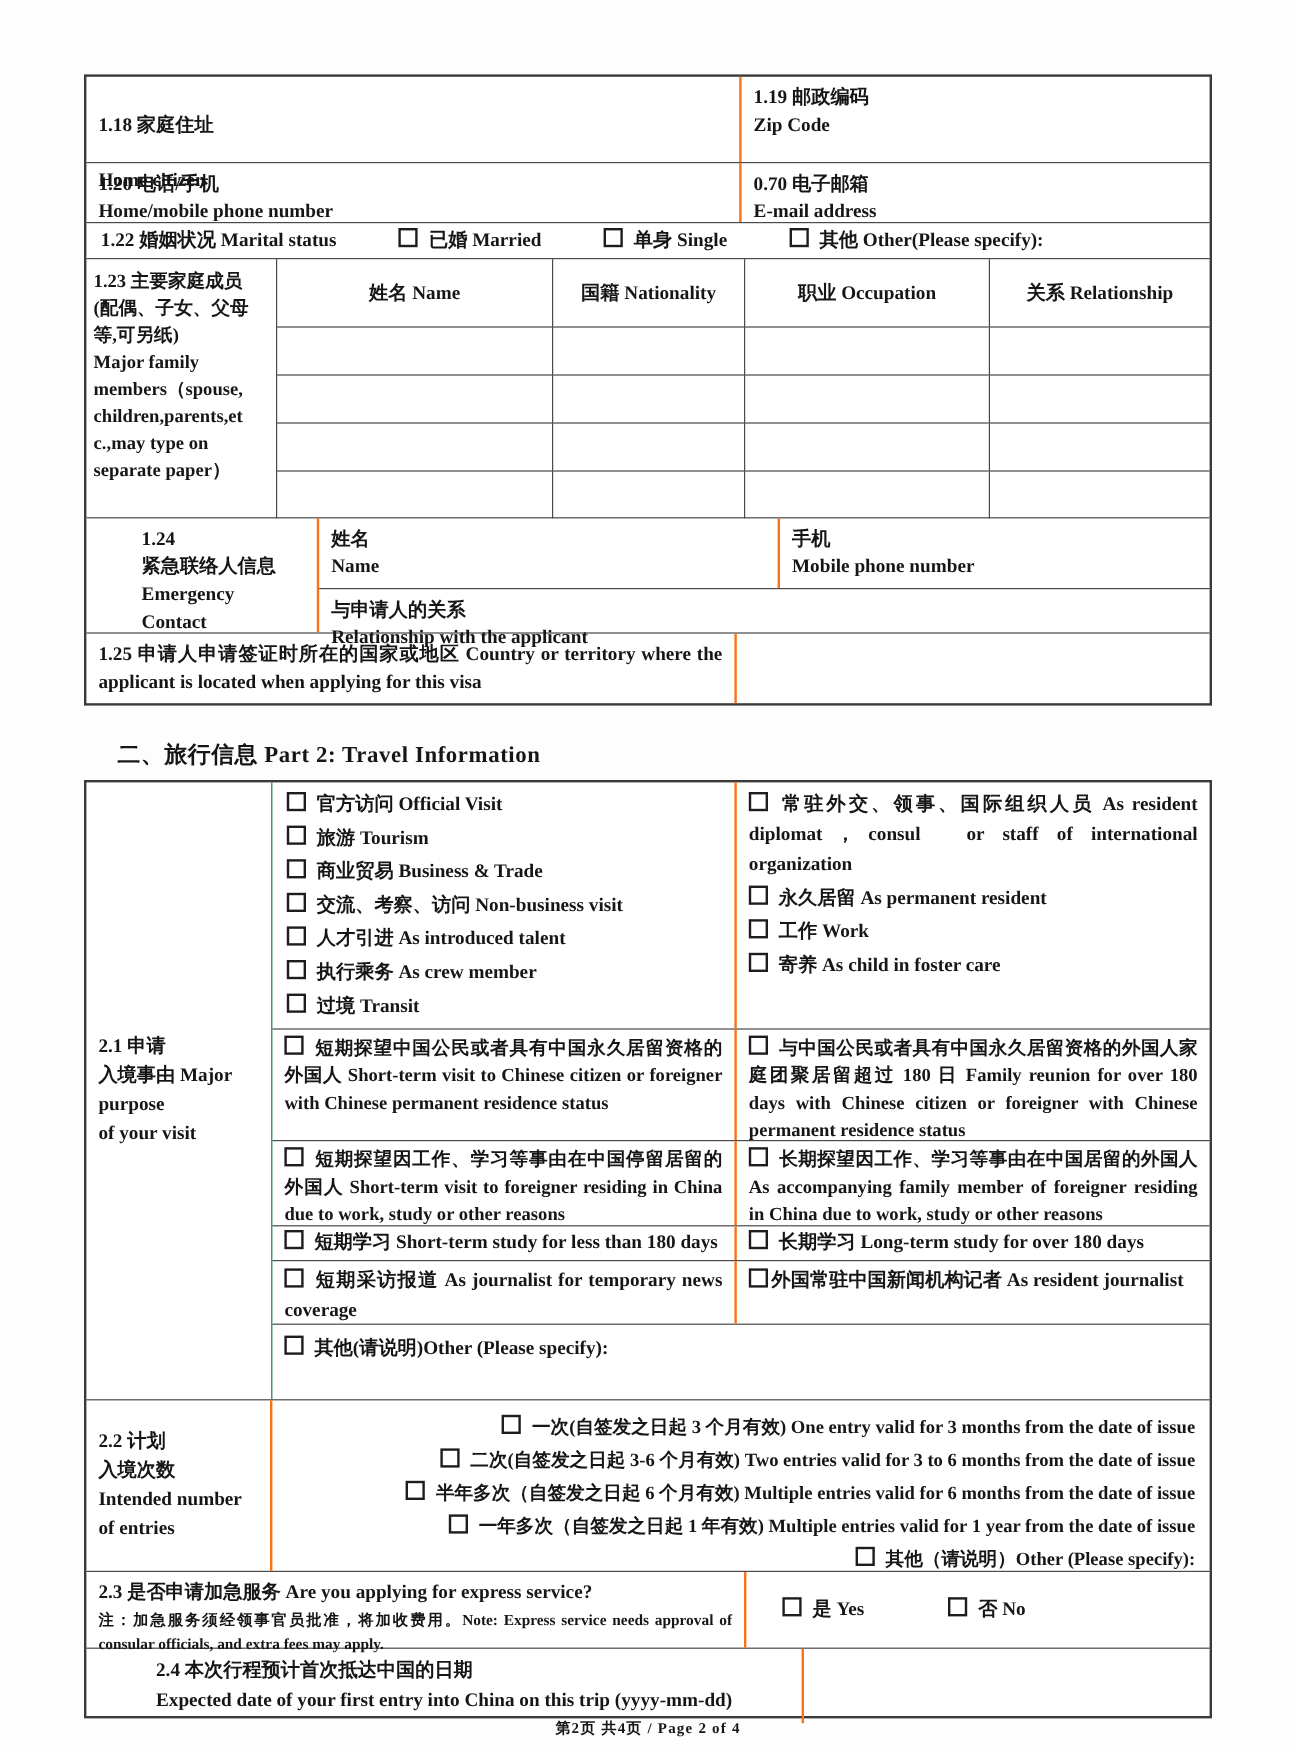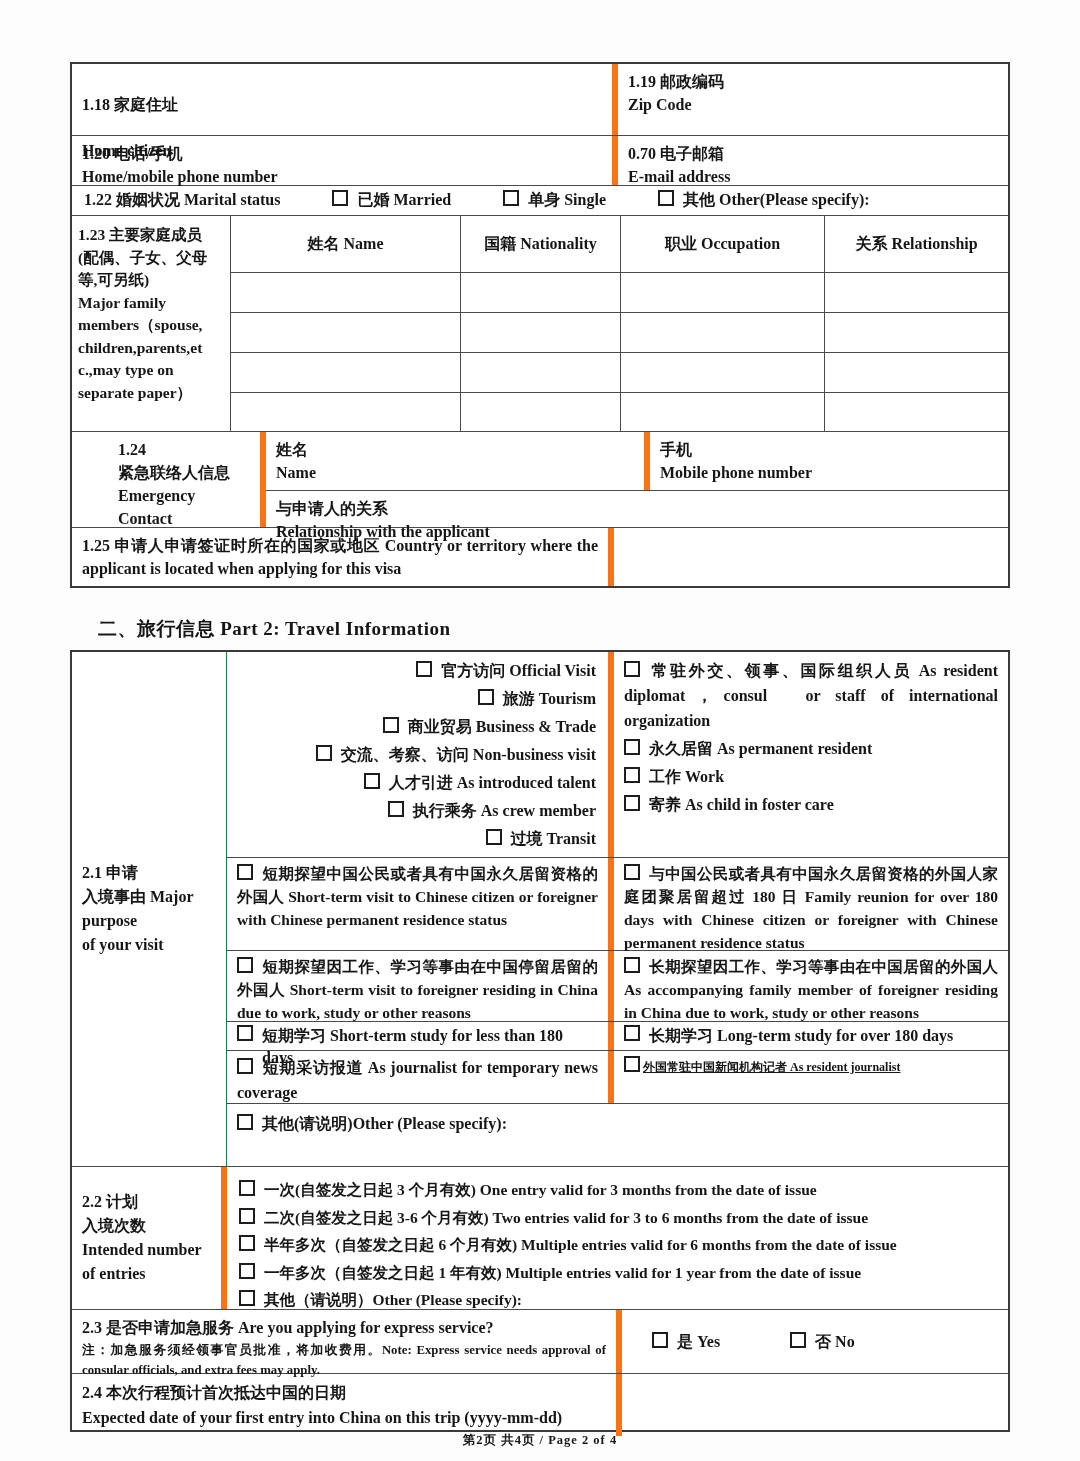--- a/index.html
+++ b/index.html
@@ -8,21 +8,21 @@
     background:#fdfdfd;
     font-family:"Liberation Serif","DejaVu Serif",serif;
     color:#161616;font-weight:bold;
     -webkit-font-smoothing:antialiased;
   }
   .sheet{position:absolute;inset:0;}
   
   .tbl{position:absolute;left:70px;width:936px;border:2px solid #3a3a3a;background:#fff;}
   .row{display:flex;border-bottom:1px solid #4a4a4a;box-sizing:border-box;}
   .row:last-child{border-bottom:none;}
-  .cell{box-sizing:border-box;border-right:6px solid #f97316;padding:6px 10px;font-size:16px;line-height:23px;}
+  .cell{box-sizing:border-box;border-right:2px solid #f97316;padding:6px 10px;font-size:16px;line-height:23px;}
   .cell:last-child{border-right:none;}
   .grow{flex:1 1 auto;}
   .prelines{white-space:pre-line;}
   
   .chk{display:inline-block;width:12px;height:12px;border:2px solid #1d1d1d;background:#fff;
        margin-right:9px;vertical-align:-1px;flex:none;}
   .chk.tight{margin-right:3px;}
   .opt{white-space:nowrap;}
   .para{text-align:justify;}
   
@@ -47,34 +47,34 @@
   .subrow:last-child{border-bottom:none;}
   
   .p2title{position:absolute;left:98px;top:616px;font-size:19px;letter-spacing:.5px;}
   #t2{top:650px;height:778px;display:flex;flex-direction:column;}
   .w155{width:155px;flex:none;}
   .w387{width:387px;flex:none;}
   .w550{width:550px;flex:none;}
   #t2 .r21{height:515px;}
   #t2 .r22{height:143px;}
   #t2 .r23{height:64px;}
-  #t2 .r24{flex:1 1 auto;}
+  #t2 .r24{flex:1 1 auto;padding-left:48px;}
   .labelcell{display:flex;align-items:center;font-size:16px;line-height:24px;}
   .rA{height:205px;flex:none;}
   .rB{height:92px;flex:none;}
   .rC{height:70px;flex:none;}
   .rD{height:28px;flex:none;}
   .rE{height:52px;flex:none;}
   .rF{height:68px;flex:none;}
   .purpcolL{display:flex;flex-direction:column;justify-content:space-around;padding:4px 12px;font-size:16px;}
   .purpcolR{padding:6px 10px;font-size:16px;line-height:25px;}
   .purpcolR .opt{display:block;margin-top:3px;}
   .tightpara{font-size:15.5px;line-height:23px;padding:4px 10px;}
   .oneline{font-size:16px;line-height:22px;padding:3px 10px;display:flex;}
-  .entries{padding:9px 12px;font-size:15.5px;line-height:27.5px;}
+  .entries{padding:9px 12px;font-size:15.5px;line-height:27.5px;text-align:right;}
   .entries .opt{display:block;}
   .q23 .question{font-size:16px;line-height:24px;}
   .q23 .note{font-size:12.8px;line-height:20px;}
   .yesno{display:flex;align-items:center;gap:70px;padding-left:30px;font-size:16px;}
   .footer{position:absolute;left:0;top:1432px;width:100%;text-align:center;font-size:12.5px;letter-spacing:1px;}
 </style>
 </head>
 <body>
 
 <div class="sheet">
@@ -179,21 +179,21 @@
   <div class="tbl" id="t2">
 
     <div class="row r21">
       <div class="cell w155 labelcell prelines" style="border-right:1px solid #15803d;">2.1 申请
 入境事由 Major
 purpose
 of your visit</div>
       <div class="sub">
 
         <div class="subrow rA">
-          <div class="cell w387 purpcolL" style="padding:4px 12px;align-items:flex-end;">
+          <div class="cell w387 purpcolL" style="padding:4px 12px;">
             <span class="opt"><span class="chk"></span><span>官方访问  Official Visit</span></span>
             <span class="opt"><span class="chk"></span><span>旅游  Tourism</span></span>
             <span class="opt"><span class="chk"></span><span>商业贸易  Business &amp; Trade</span></span>
             <span class="opt"><span class="chk"></span><span>交流、考察、访问  Non-business visit</span></span>
             <span class="opt"><span class="chk"></span><span>人才引进  As introduced talent</span></span>
             <span class="opt"><span class="chk"></span><span>执行乘务  As crew member</span></span>
             <span class="opt"><span class="chk"></span><span>过境  Transit</span></span>
           </div>
           <div class="cell grow purpcolR">
             <div class="para"><span class="chk"></span><span>常驻外交、领事、国际组织人员 As resident diplomat，consul　or staff of international organization</span></div>
@@ -219,21 +219,21 @@
               <span>短期学习  Short-term study for less than 180 days</span>
             </div>
           <div class="cell grow oneline">
               <span class="chk"></span>
               <span>长期学习  Long-term study for over 180 days</span>
             </div>
         </div>
 
         <div class="subrow rE">
           <div class="cell w387 para tightpara" style="font-size:16px;line-height:25px;"><span class="chk"></span><span>短期采访报道  As journalist for temporary news coverage</span></div>
-          <div class="cell grow tightpara" style="font-size:12px;line-height:25px;text-decoration:underline;"><span class="chk tight"></span><span>外国常驻中国新闻机构记者  As resident journalist</span></div>
+          <div class="cell grow tightpara" style="font-size:16px;line-height:25px;"><span class="chk tight"></span><span>外国常驻中国新闻机构记者  As resident journalist</span></div>
         </div>
 
         <div class="subrow rF">
           <div class="cell grow" style="padding-top:8px;"><span class="chk"></span><span>其他(请说明)Other (Please specify):</span></div>
         </div>
 
       </div>
     </div>
 
     <div class="row r22">

